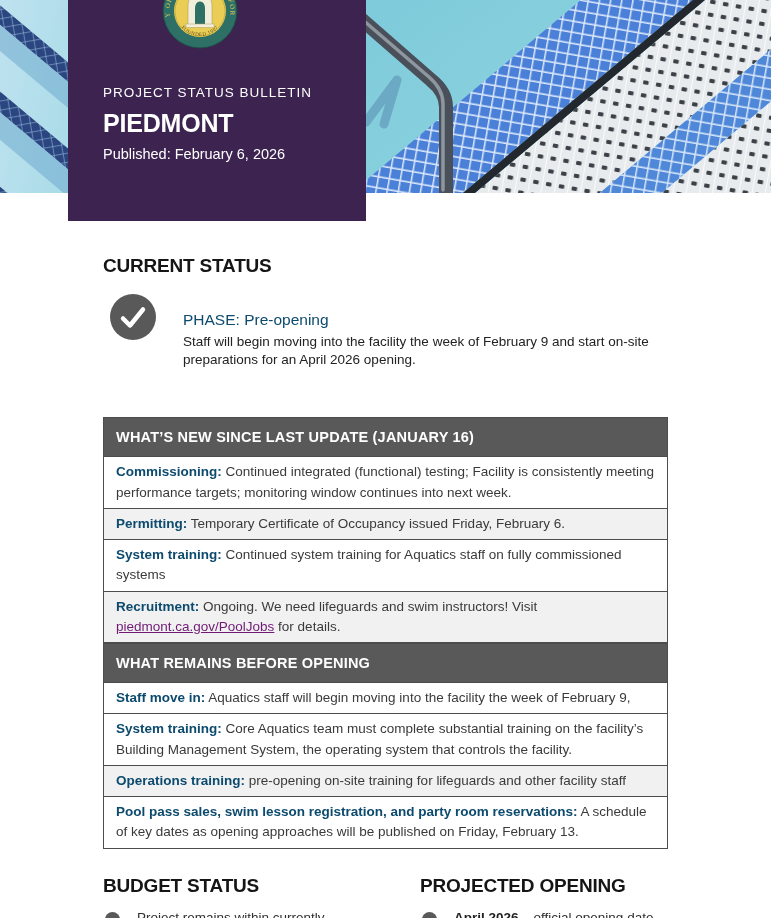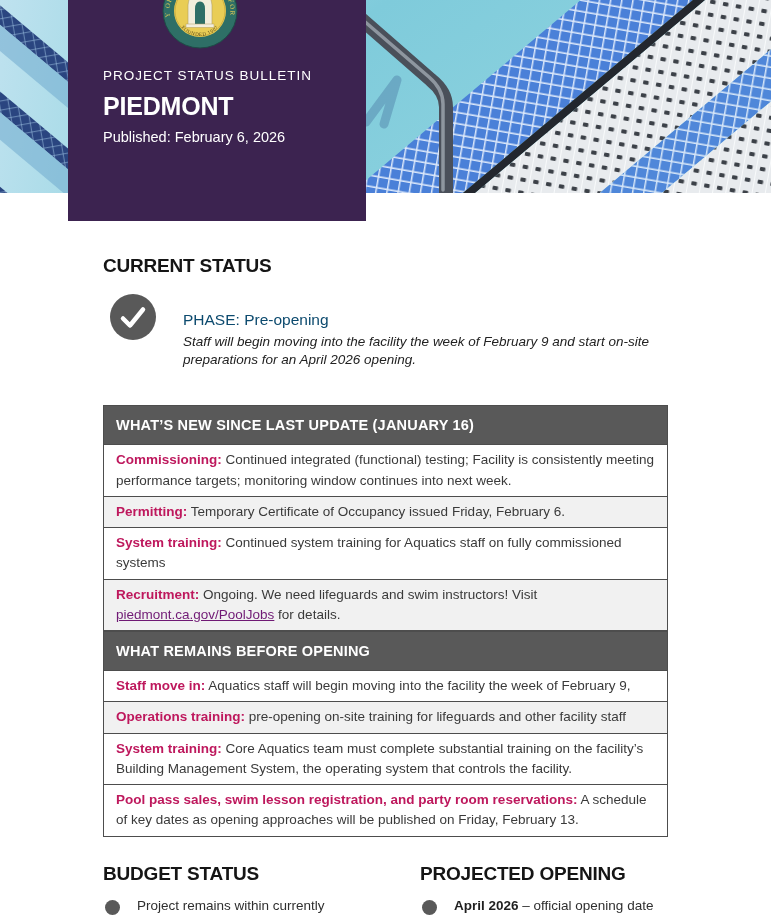--- a/index.html
+++ b/index.html
@@ -9,51 +9,51 @@
     color:#2b2b2b;position:relative;
   }
   
   .banner{position:relative;width:771px;height:193px;overflow:visible;}
   .banner svg.photo{display:block;width:771px;height:193px;}
   .purple-box{
     position:absolute;left:68px;top:0;width:298px;height:221px;
     background:#3C2350;z-index:5;
   }
   .seal{position:absolute;left:94px;top:-27px;width:76px;height:76px;}
-  .purple-text{position:absolute;left:35px;top:68px;right:14px;color:#ffffff;}
+  .purple-text{position:absolute;left:35px;top:85px;right:14px;color:#ffffff;}
   .bulletin-label{font-size:13.5px;letter-spacing:1px;font-weight:400;margin:0 0 9px 0;}
   .bulletin-title{font-size:25px;font-weight:700;line-height:1.16;letter-spacing:-.2px;margin:0 0 8px 0;}
   .bulletin-pub{font-size:14.5px;font-weight:400;margin:0;}
   
   .content{width:565px;margin-left:103px;padding-top:62px;}
   h2.sec{
     font-size:19px;font-weight:700;color:#151515;letter-spacing:-.2px;
     margin:0 0 0 0;
   }
   .status-row{display:flex;margin-top:17px;}
   .check-circle{
     flex:0 0 auto;width:46px;height:46px;border-radius:50%;
     background:#595959;margin-left:7px;display:flex;align-items:center;justify-content:center;
   }
   .status-text{margin-left:27px;max-width:505px;}
   .phase-label{font-size:15.5px;color:#0c4a6e;margin:17px 0 4px 0;}
-  .phase-note{font-size:13.5px;font-style:italic;color:#222;line-height:1.35;}
-  
-  .table{border:1.5px solid #4d4d4d;margin-top:36px;}
+  .phase-note{font-size:13.5px;color:#222;line-height:1.35;}
+  
+  .table{border:1.5px solid #4d4d4d;margin-top:48px;}
   .table + .table{margin-top:0;}
   .table-header{
     background:#595959;color:#ffffff;font-weight:700;font-size:14.5px;
     padding:11px 12px;letter-spacing:.2px;
   }
   .t-row{
     background:#ffffff;border-top:1px solid #4d4d4d;
     padding:5px 12px;font-size:13.5px;line-height:1.5;color:#3a3a3a;
   }
   .t-row.shaded{background:#F1F1F1;}
-  .t-row strong{color:#be185d;}
+  .t-row strong{color:#0c4a6e;}
   .t-row a{color:#701a75;text-decoration:underline;cursor:pointer;}
   
   .bottom-grid{display:flex;margin-top:26px;}
   .col-left{width:317px;flex:0 0 auto;}
   .col-right{flex:1 1 auto;}
   .bullet-row{display:flex;margin-top:11px;}
   .bullet-dot{
     flex:0 0 auto;width:15px;height:15px;border-radius:50%;background:#595959;
     margin:4px 0 0 2px;
   }
@@ -172,22 +172,22 @@
         <div class="t-row shaded"><strong>Permitting:</strong><span> Temporary Certificate of Occupancy issued Friday, February 6.</span></div>
         <div class="t-row"><strong>System training:</strong><span> Continued system training for Aquatics staff on fully commissioned systems</span></div>
         <div class="t-row shaded"><strong>Recruitment:</strong><span> Ongoing. We need lifeguards and swim instructors! Visit </span><a>piedmont.ca.gov/PoolJobs</a><span> for details.</span></div>
       </div>
   </div>
 
   <div class="table">
     <div class="table-header">WHAT REMAINS BEFORE OPENING</div>
     <div class="table-body">
         <div class="t-row"><strong>Staff move in:</strong><span> Aquatics staff will begin moving into the facility the week of February 9,</span></div>
+        <div class="t-row"><strong>System training:</strong><span> Core Aquatics team must complete substantial training on the facility’s Building Management System, the operating system that controls the facility.</span></div>
         <div class="t-row shaded"><strong>Operations training:</strong><span> pre-opening on-site training for lifeguards and other facility staff</span></div>
-        <div class="t-row"><strong>System training:</strong><span> Core Aquatics team must complete substantial training on the facility’s Building Management System, the operating system that controls the facility.</span></div>
         <div class="t-row"><strong>Pool pass sales, swim lesson registration, and party room reservations:</strong><span> A schedule of key dates as opening approaches will be published on Friday, February 13.</span></div>
       </div>
   </div>
 
   <div class="bottom-grid">
     <div class="col-left">
       <h2 class="sec">BUDGET STATUS</h2>
       <div class="bullet-row">
         <div class="bullet-dot"></div>
         <div class="bullet-text"><span>Project remains within currently authorized funding ($34.9 million, authorized 12/24).</span></div>

